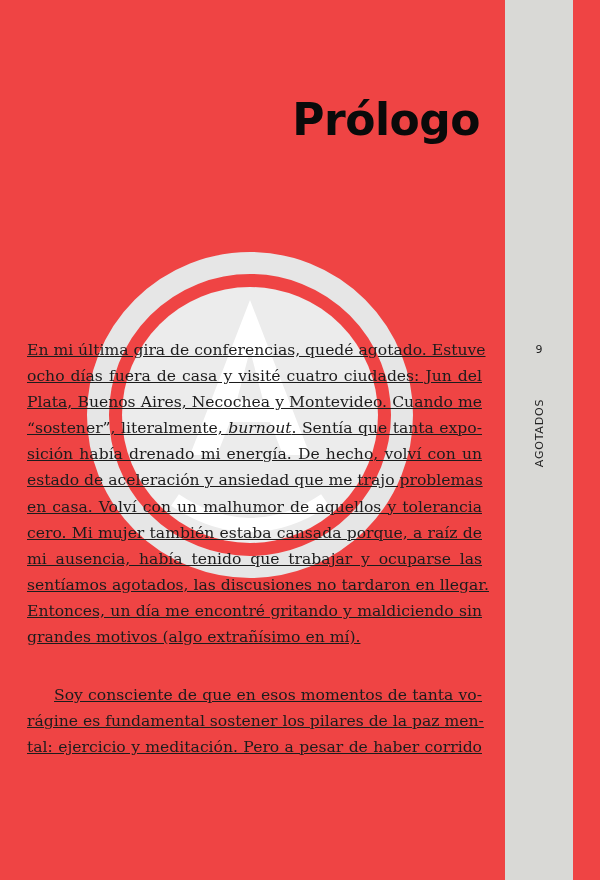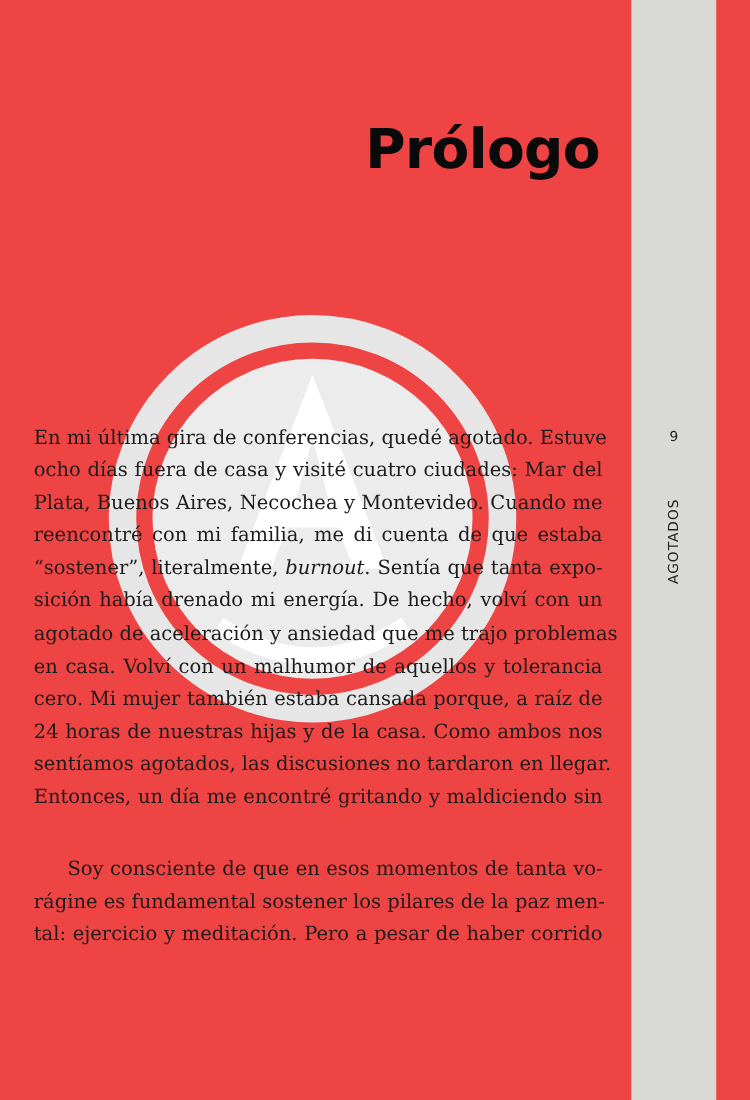--- a/index.html
+++ b/index.html
@@ -44,20 +44,21 @@
     .body-text {
       position: absolute;
       left: 27px;
       top: 337px;
       width: 455px;
       font-size: 15.6px;
       line-height: 26.1px;
       text-align: justify;
       hyphens: manual;
       color: #1c1c1c;
+      text-decoration: underline;
     }
     .line {
       display: block;
       text-align: justify;
       text-align-last: justify;
       white-space: nowrap;
     }
     .line.last {
       text-align-last: left;
     }
@@ -107,31 +108,31 @@
     <circle cx="165" cy="165" r="152" fill="none" stroke="#e6e6e6" stroke-width="22"></circle>
     <circle cx="165" cy="165" r="128" fill="#ececec"></circle>
     <path d="M165 50 L225 205 L198 205 L185 172 L145 172 L132 205 L105 205 Z M165 100 L152 150 L178 150 Z" fill="#ffffff"></path>
     <path d="M90 250 Q165 300 240 250" fill="none" stroke="#ffffff" stroke-width="14"></path>
   </svg>
 
   <h1 class="title">Prólogo</h1>
 
   <div class="body-text">
     <span class="line"><span>En mi última gira de conferencias, quedé agotado. Estuve</span></span>
-    <span class="line"><span>ocho días fuera de casa y visité cuatro ciudades: Mar del</span></span>
+    <span class="line"><span>ocho días fuera de casa y visité cuatro ciudades: Jun del</span></span>
     <span class="line"><span>Plata, Buenos Aires, Necochea y Montevideo. Cuando me</span></span>
-    <span class="line"><span>reencontré con mi familia, me di cuenta de que estaba</span></span>
     <span class="line"><span>“sostener”, literalmente, </span><em>burnout</em><span>. Sentía que tanta expo-</span></span>
     <span class="line"><span>sición había drenado mi energía. De hecho, volví con un</span></span>
-    <span class="line"><span>agotado de aceleración y ansiedad que me trajo problemas</span></span>
+    <span class="line"><span>estado de aceleración y ansiedad que me trajo problemas</span></span>
     <span class="line"><span>en casa. Volví con un malhumor de aquellos y tolerancia</span></span>
     <span class="line"><span>cero. Mi mujer también estaba cansada porque, a raíz de</span></span>
-    <span class="line"><span>24 horas de nuestras hijas y de la casa. Como ambos nos</span></span>
+    <span class="line"><span>mi ausencia, había tenido que trabajar y ocuparse las</span></span>
     <span class="line"><span>sentíamos agotados, las discusiones no tardaron en llegar.</span></span>
     <span class="line"><span>Entonces, un día me encontré gritando y maldiciendo sin</span></span>
+    <span class="line last"><span>grandes motivos (algo extrañísimo en mí).</span></span>
     <span class="line indent"><span>Soy consciente de que en esos momentos de tanta vo-</span></span>
     <span class="line"><span>rágine es fundamental sostener los pilares de la paz men-</span></span>
     <span class="line"><span>tal: ejercicio y meditación. Pero a pesar de haber corrido</span></span>
   </div>
 
   <div class="sidebar">
     <div class="page-number">9</div>
     <div class="running-head">AGOTADOS</div>
   </div>
 

